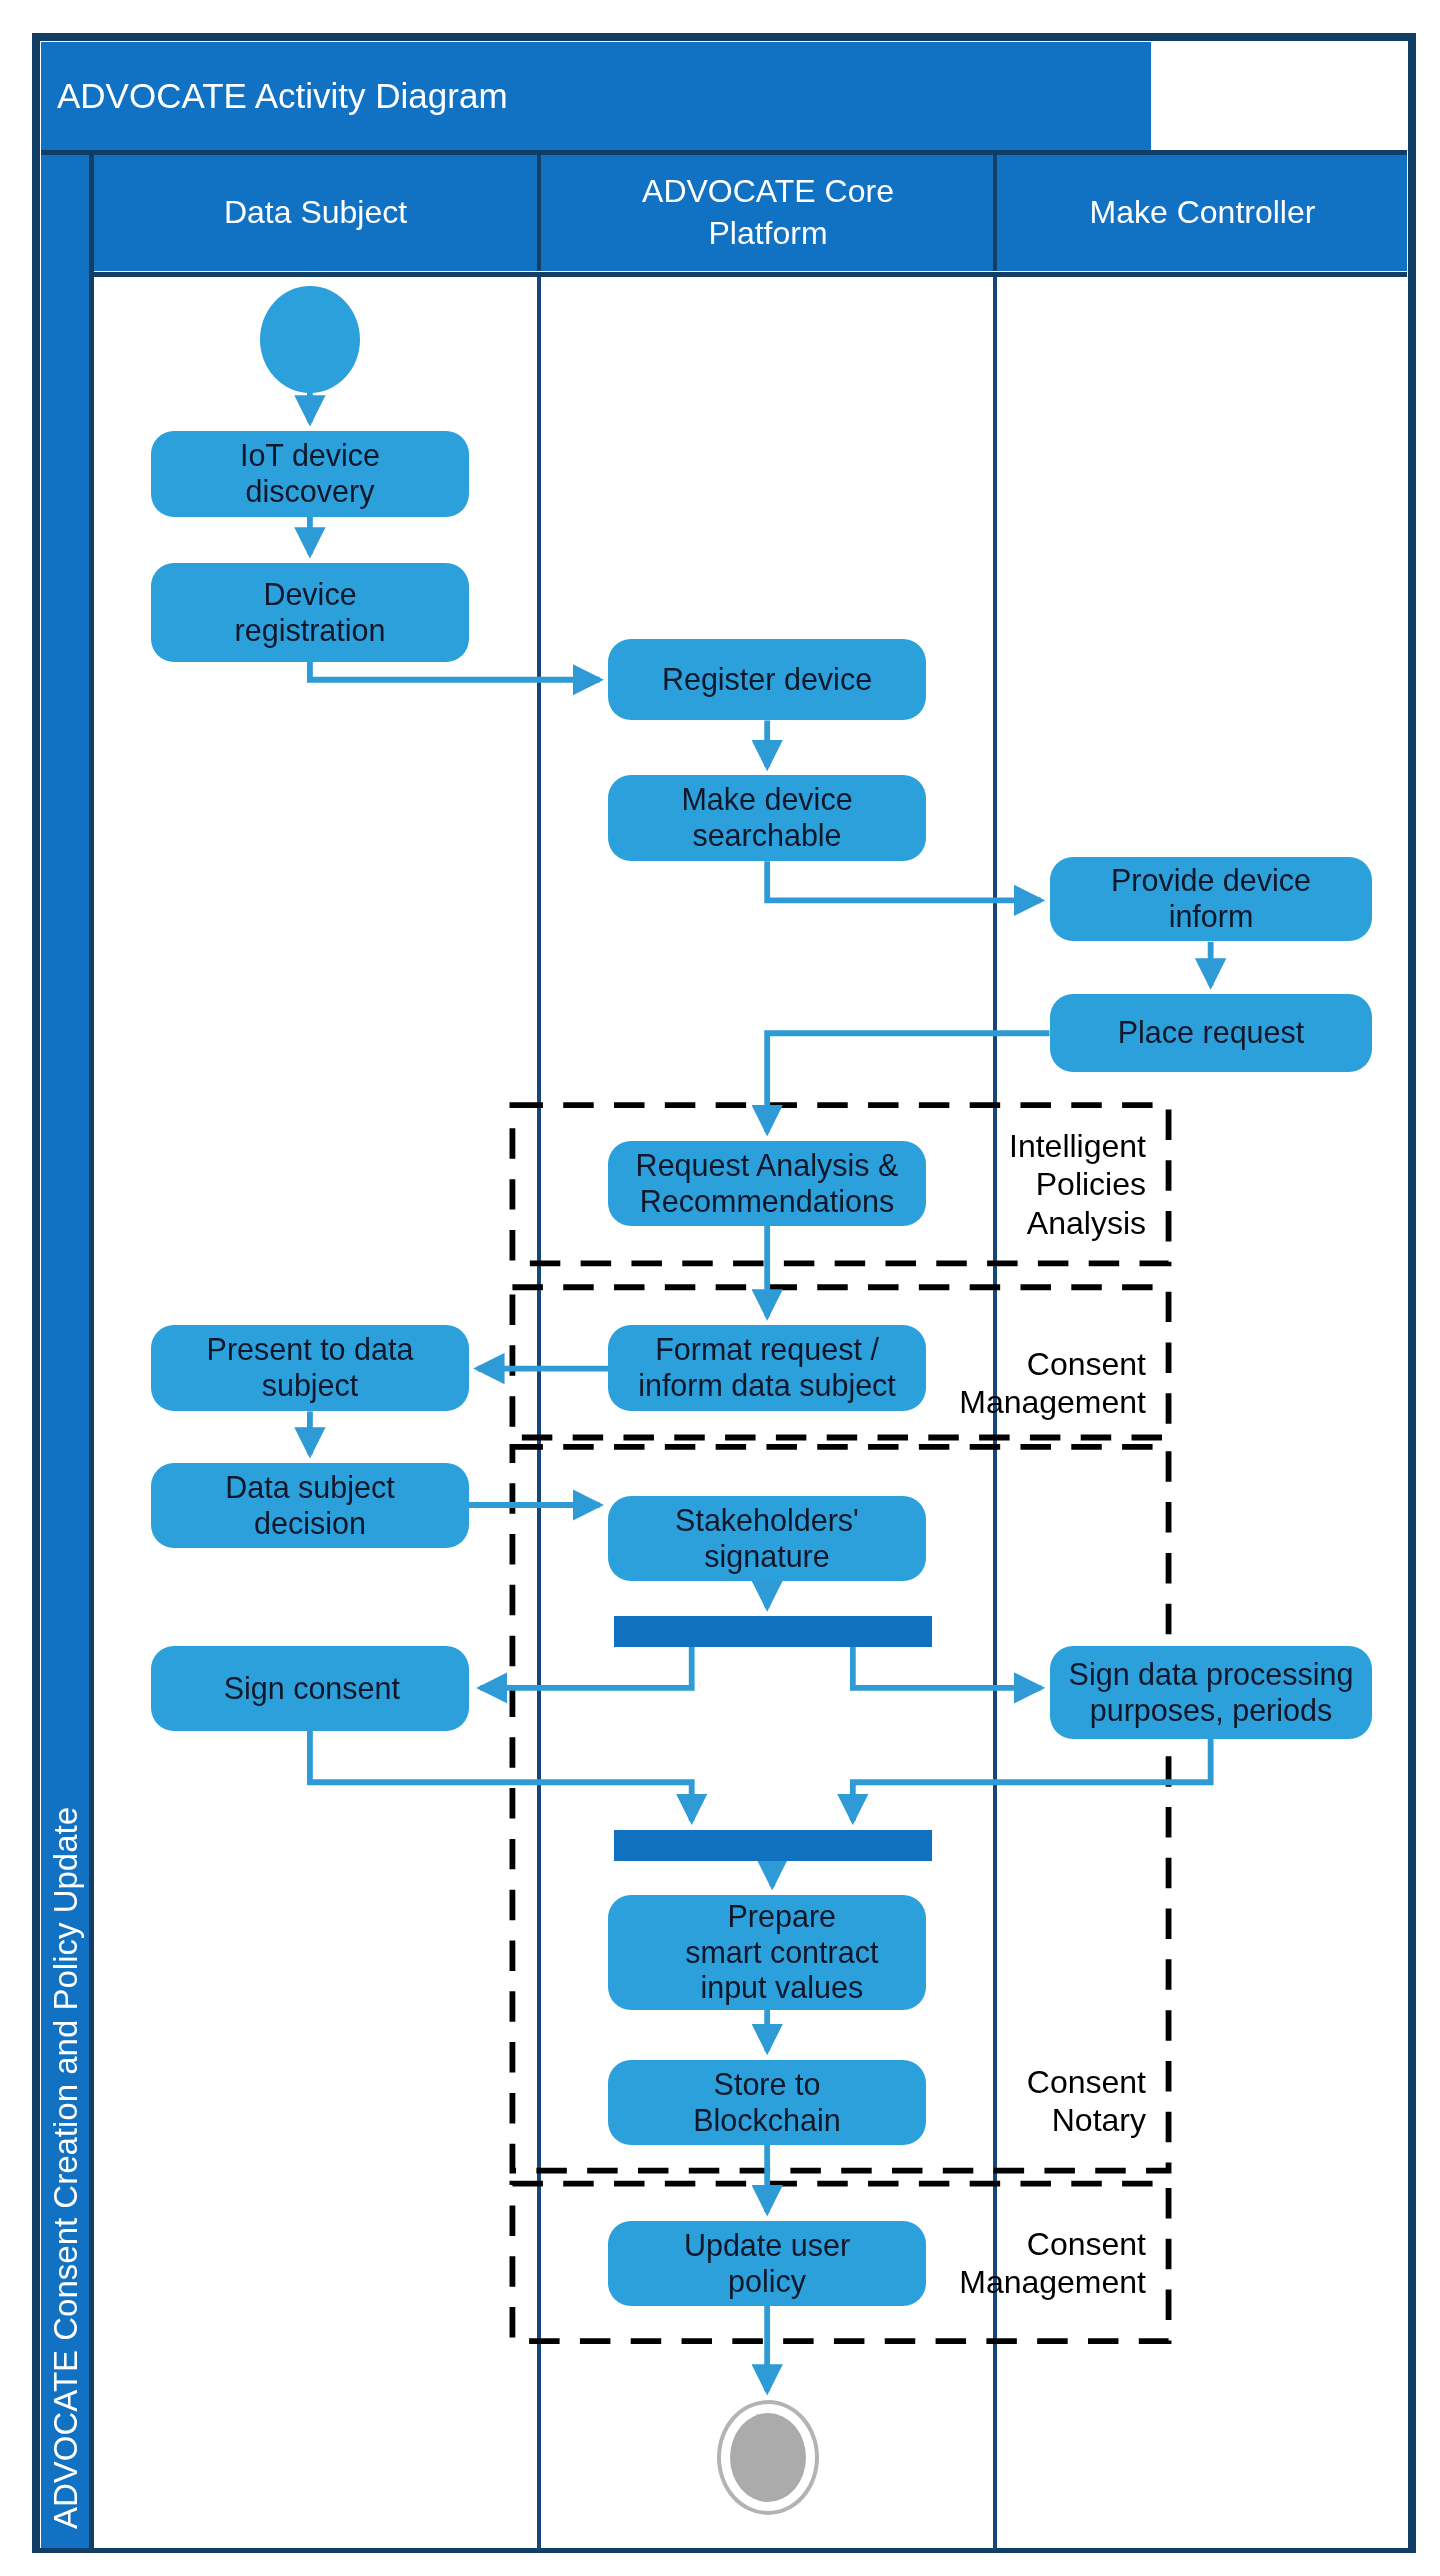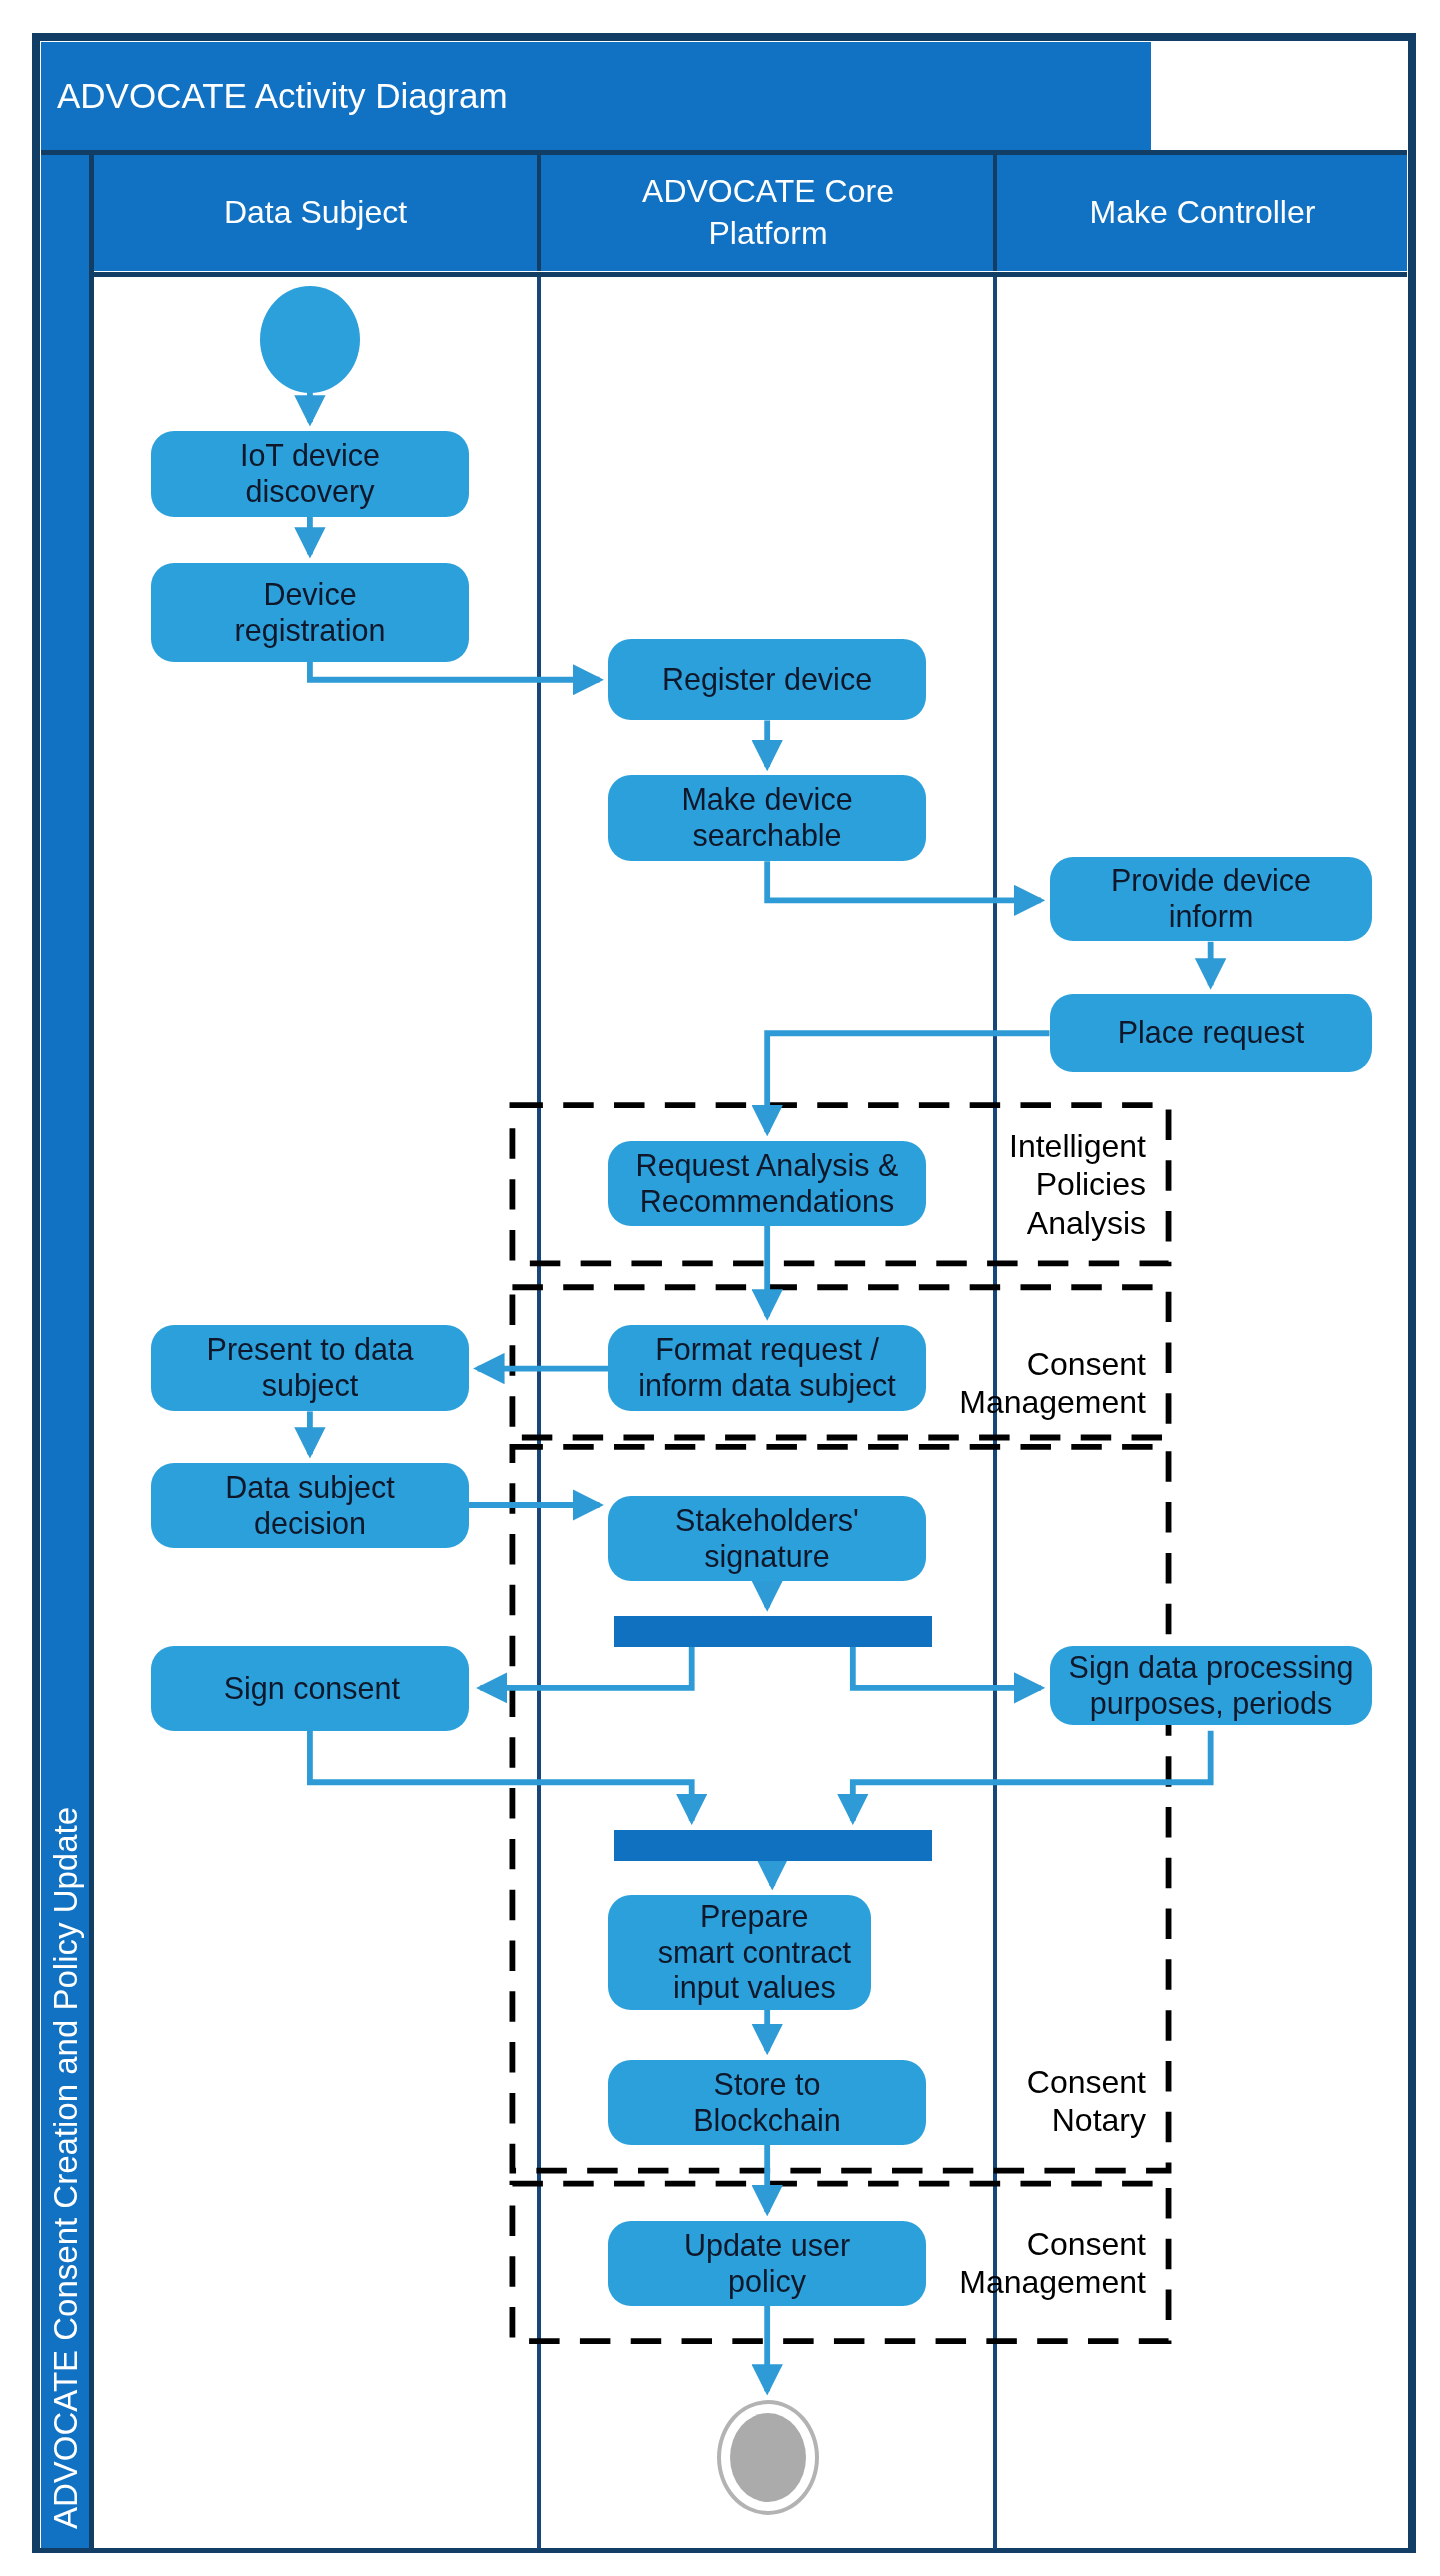--- a/index.html
+++ b/index.html
@@ -135,26 +135,26 @@
   <div class="node" style="left:151px;top:1325px;width:318px;height:86px;">Present to data
 subject</div>
   <div class="node" style="left:151px;top:1463px;width:318px;height:85px;">Data subject
 decision</div>
   <div class="node" style="left:608px;top:1463px;width:318px;height:85px;margin-top:33px;">Stakeholders'
 signature</div>
 
   <div class="bar" style="left:614px;top:1616px;width:318px;height:30.5px;"></div>
 
   <div class="node" style="left:151px;top:1646px;width:318px;height:85px;padding-left:8px;">Sign consent</div>
-  <div class="node" style="left:1050px;top:1646px;width:322px;height:79px;">Sign data processing
+  <div class="node" style="left:1050px;top:1646px;width:322px;height:93px;">Sign data processing
 purposes, periods</div>
 
   <div class="bar" style="left:614px;top:1830px;width:318px;height:30.5px;"></div>
 
-  <div class="node" style="left:608px;top:1895px;width:263px;height:115px;padding-left:34px;">Prepare
+  <div class="node" style="left:608px;top:1895px;width:318px;height:115px;padding-left:34px;">Prepare
 smart contract
 input values</div>
   <div class="node" style="left:608px;top:2060px;width:318px;height:85px;">Store to
 Blockchain</div>
   <div class="node" style="left:608px;top:2221px;width:318px;height:85px;">Update user
 policy</div>
 
   <div class="end-node" style="left:717px;top:2400px;width:102px;height:115px;">
     <div class="dot"></div>
   </div>

